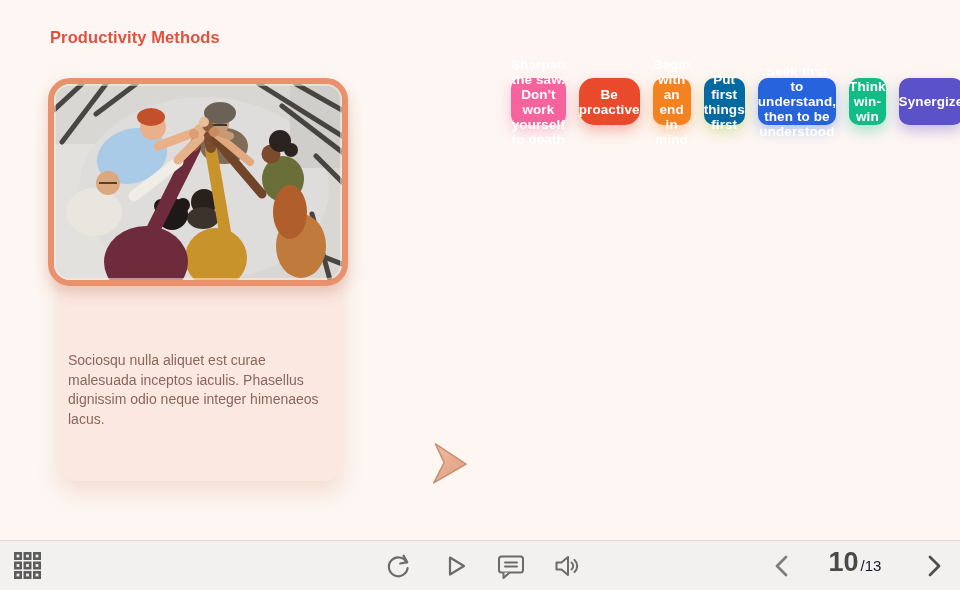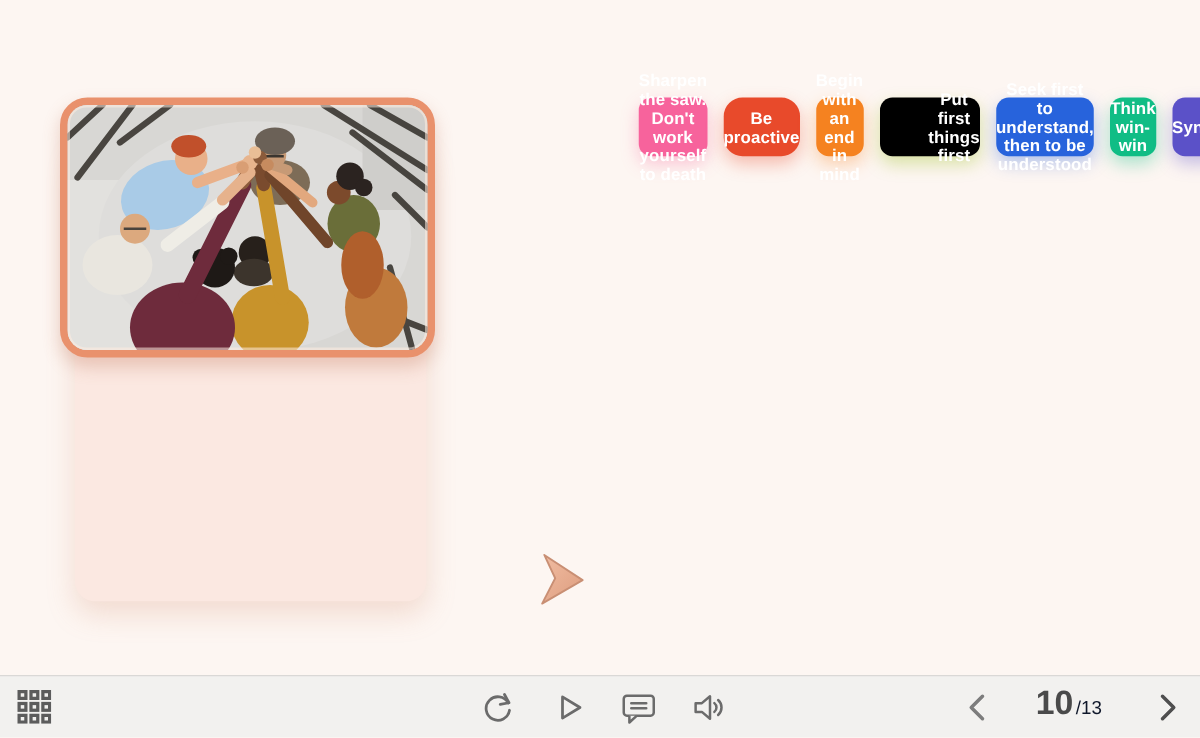--- a/index.html
+++ b/index.html
@@ -91,20 +91,21 @@
     cursor:default;
   }
   .counter-current { font-size:27px; font-weight:bold; color:#4a4a4a; }
   .counter-total   { font-size:15px; color:#0f172a; margin-left:2px; }
 </style>
 </head>
 <body>
 
 <div class="slide">
 
+  <div class="page-title">Productivity Methods</div>
 
   <div class="info-card"></div>
 
   <div class="photo-frame">
     <svg viewBox="0 0 288 196" preserveAspectRatio="none">
 
       <rect width="288" height="196" fill="#d8d7d4"></rect>
       <rect x="0" y="60" width="84" height="136" fill="#e2e1de"></rect>
       <ellipse cx="150" cy="105" rx="125" ry="92" fill="#dedddb"></ellipse>
       <rect x="236" y="0" width="52" height="84" fill="#cfcecb"></rect>
@@ -159,36 +160,37 @@
       </g>
 
       <circle cx="146" cy="46" r="6" fill="#e7b48d"></circle>
       <circle cx="154" cy="42" r="5.5" fill="#8b5b3b"></circle>
       <circle cx="140" cy="50" r="5" fill="#d99e74"></circle>
       <circle cx="160" cy="48" r="5" fill="#c68b5f"></circle>
       <circle cx="150" cy="38" r="5" fill="#e9be96"></circle>
     </svg>
   </div>
 
+  <div class="body-text">Sociosqu nulla aliquet est curae malesuada inceptos iaculis. Phasellus dignissim odio neque integer himenaeos lacus.</div>
 
   <svg class="arrow-pointer" viewBox="0 0 40 46">
     <defs>
       <linearGradient id="arrowGrad" x1="0" y1="0" x2="1" y2="1">
         <stop offset="0" stop-color="#f0bca1"></stop>
         <stop offset="1" stop-color="#dd9c7e"></stop>
       </linearGradient>
     </defs>
     <polygon points="4,3 36,21 5,42 14,21" fill="url(#arrowGrad)" stroke="#c98f74" stroke-width="1.5" stroke-linejoin="round"></polygon>
   </svg>
 
   <div class="habit-list" id="habit-list">
       <button class="habit-btn" style="background: rgb(247, 99, 156); box-shadow: rgba(247, 99, 156, 0.35) 0px 6px 14px;">Sharpen the saw. Don't work yourself to death</button>
       <button class="habit-btn" style="background: rgb(232, 74, 43); box-shadow: rgba(232, 74, 43, 0.35) 0px 6px 14px; border-radius: 15px;">Be proactive</button>
       <button class="habit-btn" style="background: rgb(245, 130, 32); box-shadow: rgba(245, 130, 32, 0.35) 0px 6px 14px;">Begin with an end in mind</button>
-      <button class="habit-btn" style="background: #000000; box-shadow: rgba(145, 187, 14, 0.35) 0px 6px 14px; padding-left: 39px;">Put first things first</button>
+      <button class="habit-btn" style="background: #0369a1; box-shadow: rgba(145, 187, 14, 0.35) 0px 6px 14px;">Put first things first</button>
       <button class="habit-btn" style="background: rgb(39, 99, 220); box-shadow: rgba(39, 99, 220, 0.35) 0px 6px 14px;">Seek first to understand, then to be understood</button>
       <button class="habit-btn" style="background: rgb(16, 189, 133); box-shadow: rgba(16, 189, 133, 0.35) 0px 6px 14px;">Think win-win</button>
       <button class="habit-btn" style="background: rgb(91, 81, 200); box-shadow: rgba(91, 81, 200, 0.35) 0px 6px 14px;">Synergize</button>
     </div>
 
 </div>
 
 <div class="footer">
 
   <button class="icon-btn grid-btn" title="">

